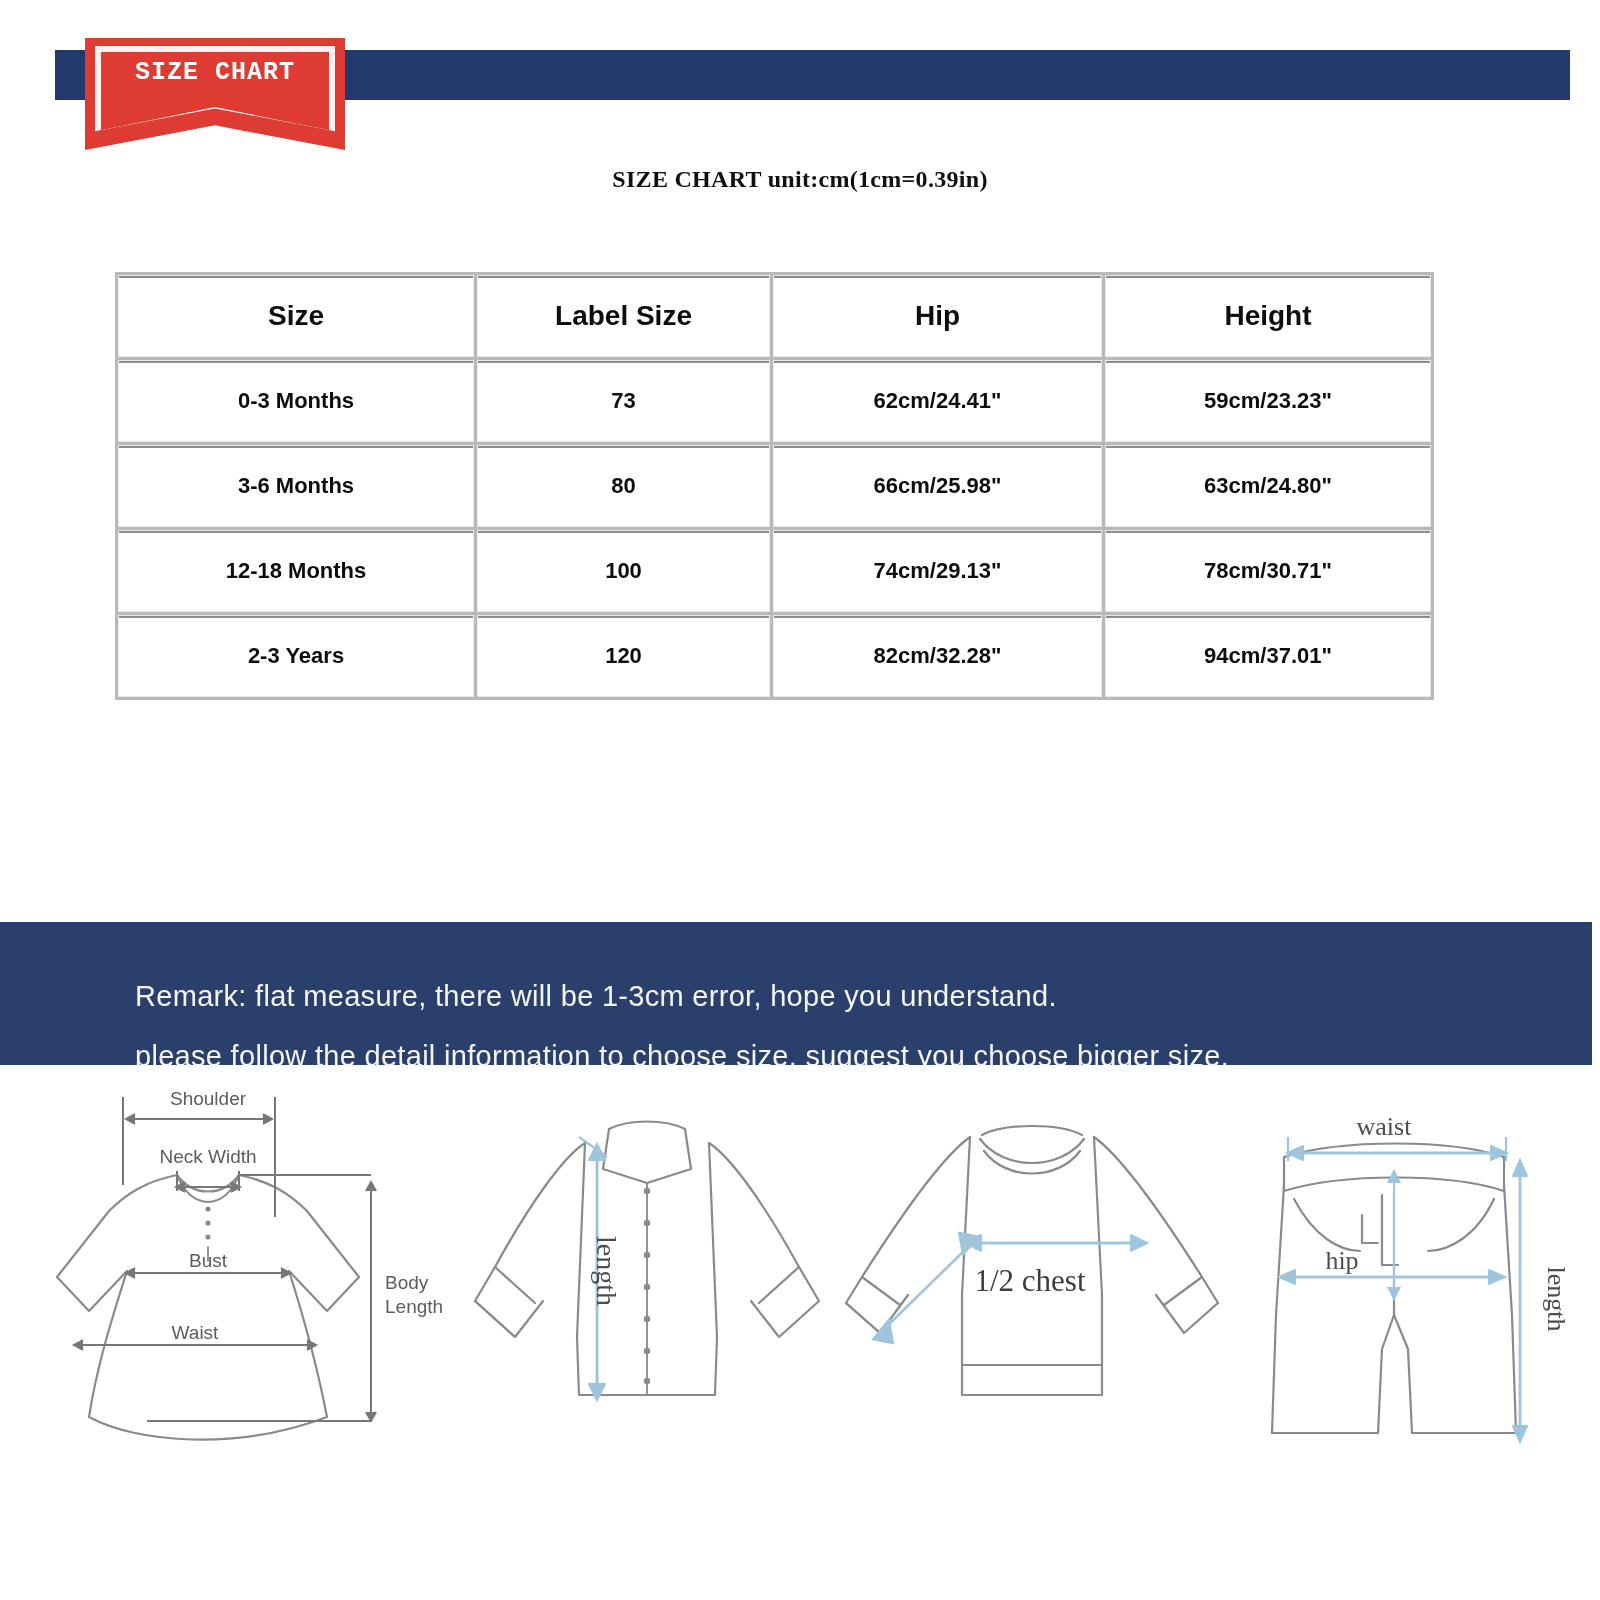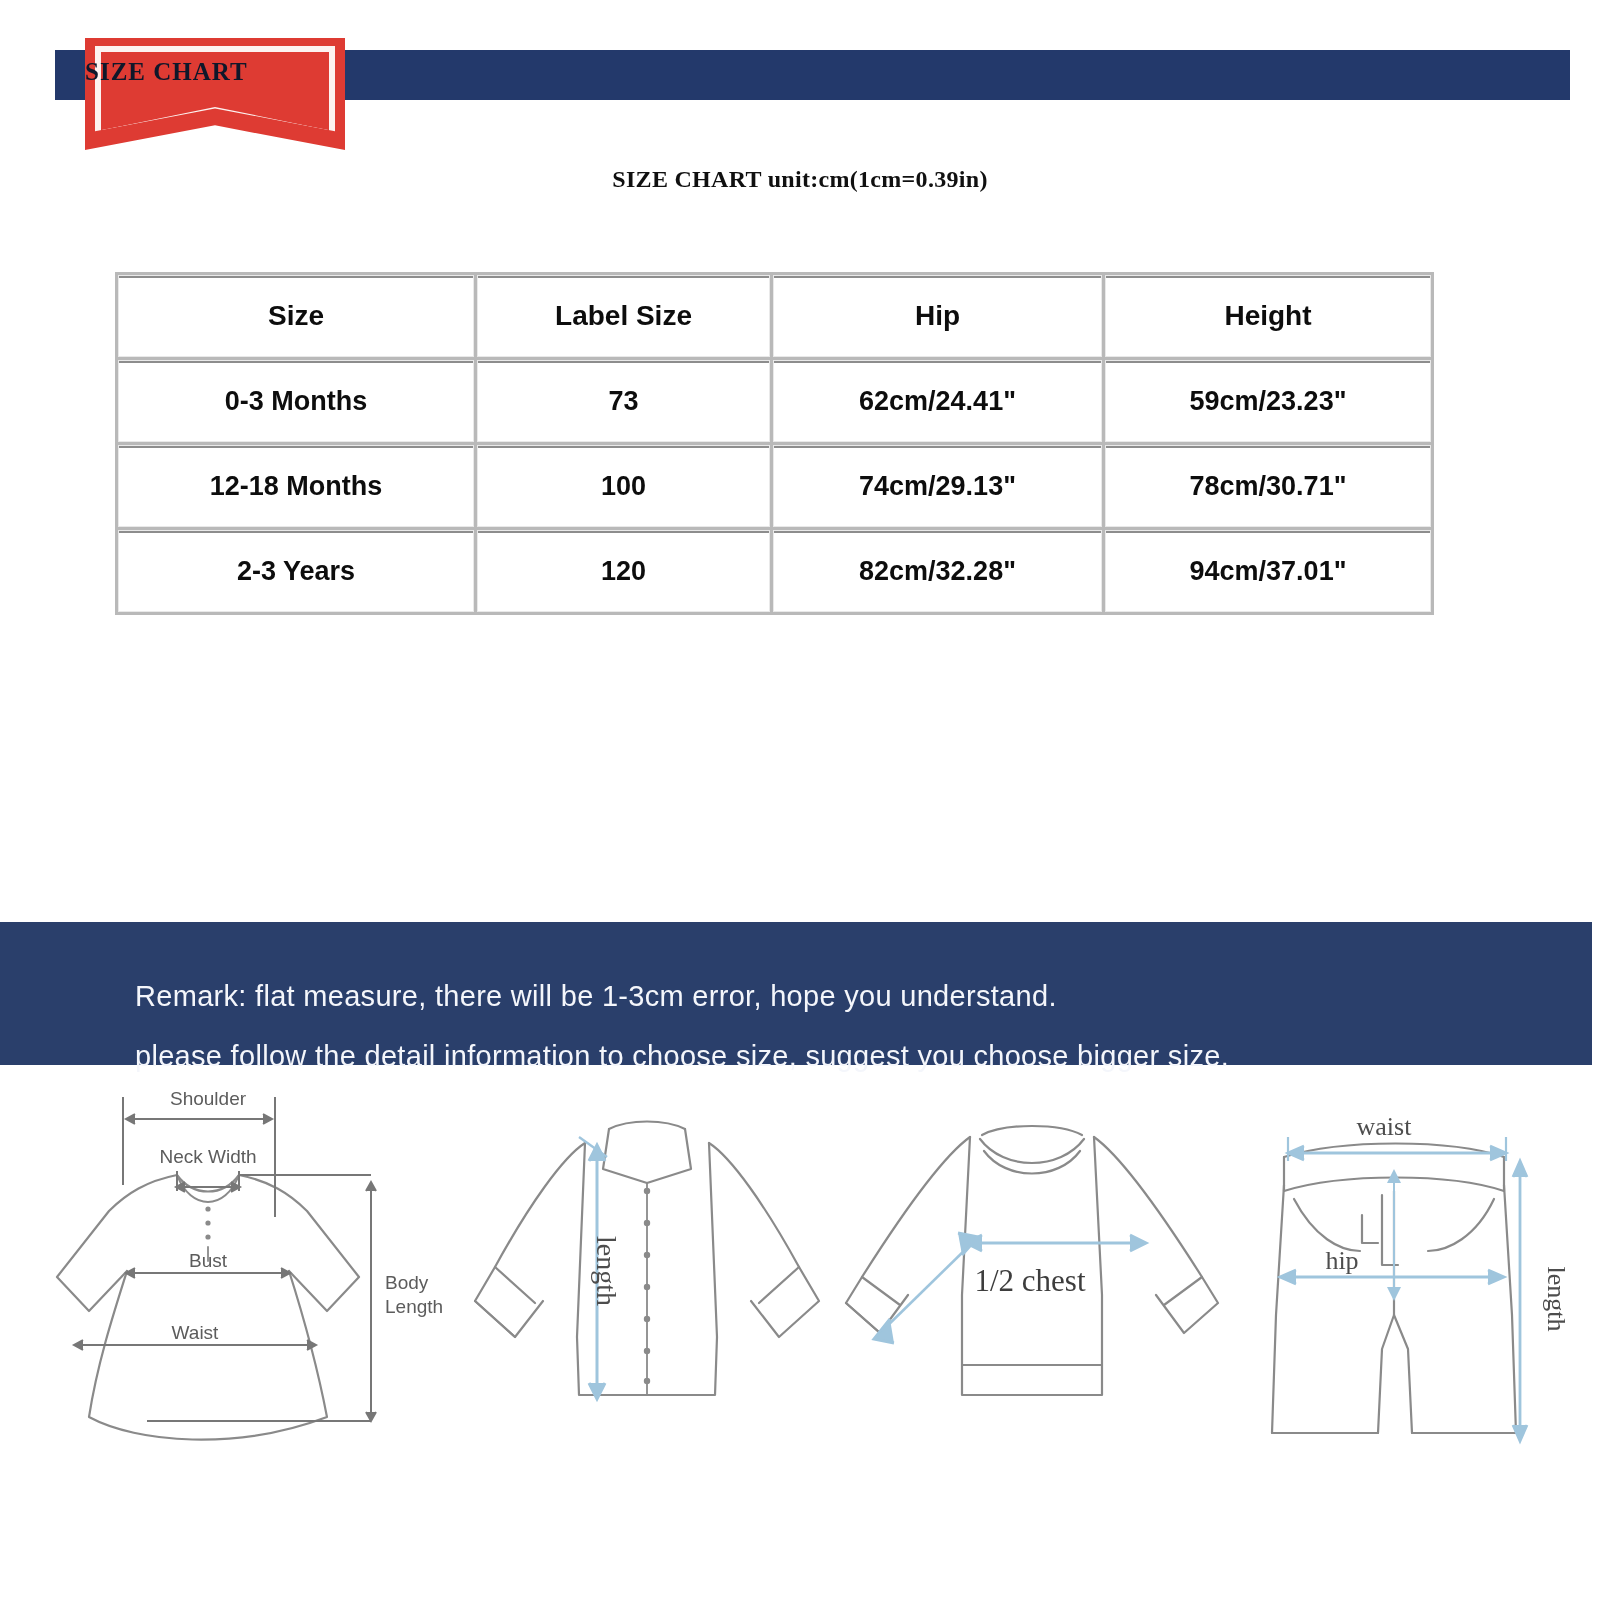--- a/index.html
+++ b/index.html
@@ -53,23 +53,23 @@
     bottom: 0;
     background: #de3b33;
     -webkit-clip-path: polygon(0 0, 100% 0, 100% 80%, 50% 56%, 0 80%);
     clip-path: polygon(0 0, 100% 0, 100% 80%, 50% 56%, 0 80%);
   }
   .ribbon-text {
     position: absolute;
     left: 0;
     right: 0;
     top: 20px;
-    text-align: left;
-    color: #0f172a;
-    font-family: Liberation Serif, serif;
+    text-align: center;
+    color: #ffffff;
+    font-family: Liberation Mono, monospace;
     font-weight: bold;
     font-size: 25px;
     letter-spacing: 1px;
   }
 
   
   .chart-title {
     position: absolute;
     left: 0;
     right: 0;
@@ -96,21 +96,21 @@
     background: #b9b9b9;
     table-layout: fixed;
   }
   table.size-table td {
     background: #ffffff;
     height: 78px;
     text-align: center;
     vertical-align: middle;
     font-family: "Liberation Sans", sans-serif;
     font-weight: bold;
-    font-size: 27px;
+    font-size: 22px;
     color: #0d0d0d;
     border: 1px solid #e9e9e9;
     box-shadow: inset 0 2px 0 #8d8d8d;
   }
   table.size-table td.c0 { width: 352px; }
   table.size-table td.c1 { width: 289px; }
   table.size-table td.c2 { width: 325px; }
   table.size-table td.c3 { width: 322px; margin-top: 24px; }
   table.size-table tr.head td {
     font-size: 28px;
@@ -179,20 +179,26 @@
         <td class="c2">Hip</td>
         <td class="c3">Height</td>
       </tr>
       <tr>
         <td class="c0">0-3 Months</td>
         <td class="c1">73</td>
         <td class="c2">62cm/24.41"</td>
         <td class="c3">59cm/23.23"</td>
       </tr>
       <tr>
+        <td class="c0">3-6 Months</td>
+        <td class="c1">80</td>
+        <td class="c2">66cm/25.98"</td>
+        <td class="c3">63cm/24.80"</td>
+      </tr>
+      <tr>
         <td class="c0">12-18 Months</td>
         <td class="c1">100</td>
         <td class="c2">74cm/29.13"</td>
         <td class="c3">78cm/30.71"</td>
       </tr>
       <tr>
         <td class="c0">2-3 Years</td>
         <td class="c1">120</td>
         <td class="c2">82cm/32.28"</td>
         <td class="c3">94cm/37.01"</td>

